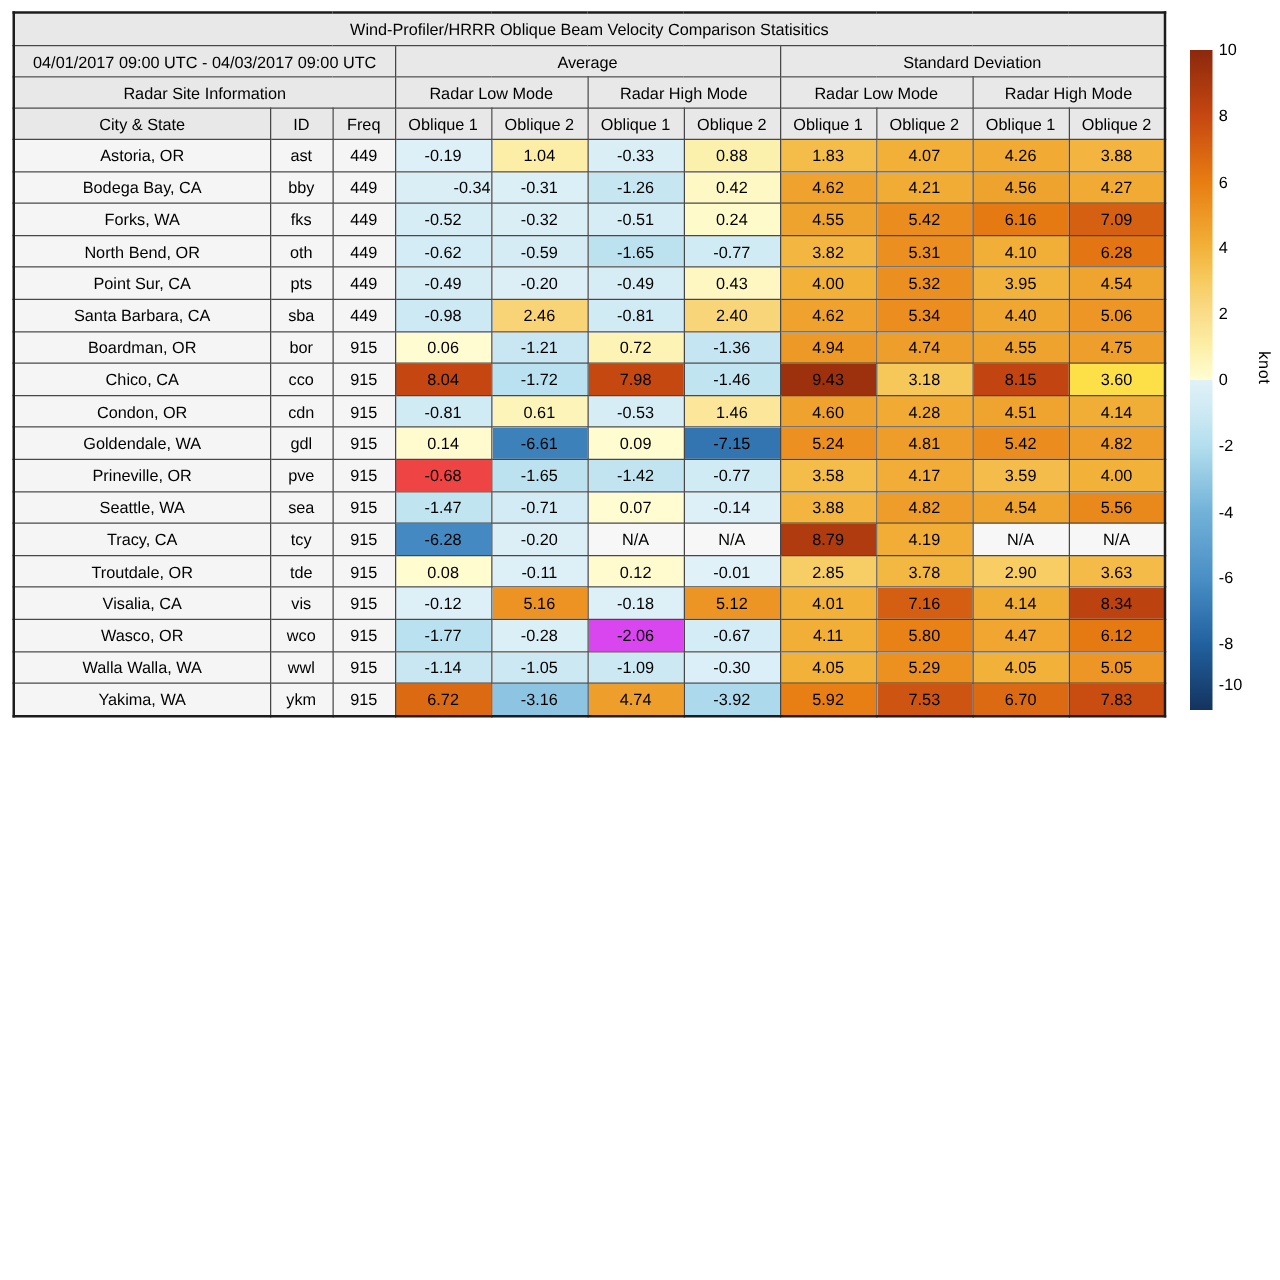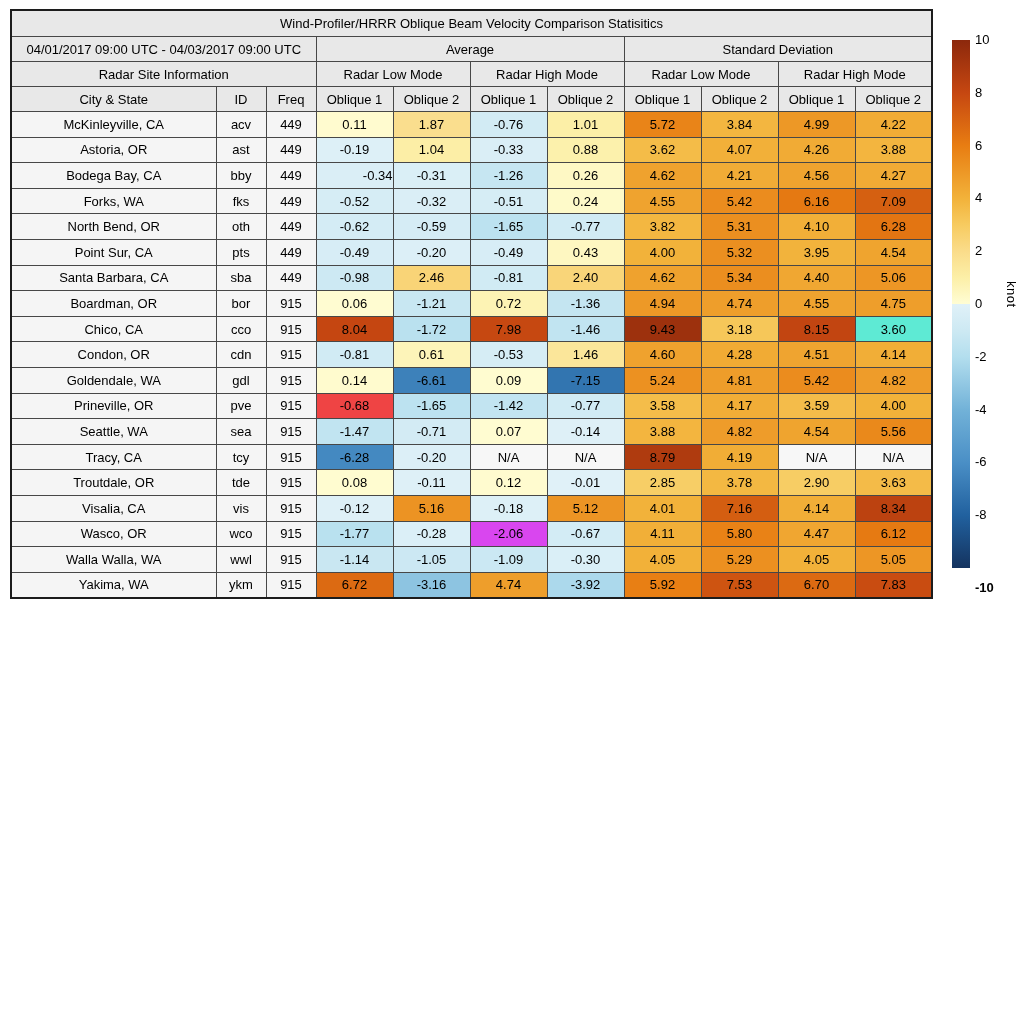--- a/index.html
+++ b/index.html
@@ -60,53 +60,40 @@
           <td class="hdr">Oblique 1</td>
           <td class="hdr">Oblique 2</td>
           <td class="hdr">Oblique 1</td>
           <td class="hdr">Oblique 2</td>
           <td class="hdr">Oblique 1</td>
           <td class="hdr">Oblique 2</td>
         </tr>
     </tbody>
     <tbody id="table-body">
         <tr class="data-row">
-          <td class="lbl">McKinleyville, CA</td>
-          <td class="lbl">acv</td>
-          <td class="lbl">449</td>
-          <td class="val" style="background: rgb(255, 251, 207);">0.11</td>
-          <td class="val" style="background: rgb(250, 222, 142);">1.87</td>
-          <td class="val" style="background: rgb(210, 235, 244);">-0.76</td>
-          <td class="val" style="background: rgb(252, 239, 167);">1.01</td>
-          <td class="val" style="background: rgb(233, 132, 24);">5.72</td>
-          <td class="val" style="background: rgb(243, 182, 64);">3.84</td>
-          <td class="val" style="background: rgb(237, 152, 38);">4.99</td>
-          <td class="val" style="background: rgb(241, 172, 54);">4.22</td>
-        </tr>
-        <tr class="data-row">
           <td class="lbl">Astoria, OR</td>
           <td class="lbl">ast</td>
           <td class="lbl">449</td>
           <td class="val" style="background: rgb(221, 240, 247);">-0.19</td>
           <td class="val" style="background: rgb(252, 238, 166);">1.04</td>
           <td class="val" style="background: rgb(218, 238, 246);">-0.33</td>
           <td class="val" style="background: rgb(252, 241, 172);">0.88</td>
-          <td class="val" style="background: rgb(244, 188, 72);">3.62</td>
+          <td class="val" style="background: rgb(244, 188, 72);">1.83</td>
           <td class="val" style="background: rgb(242, 176, 57);">4.07</td>
           <td class="val" style="background: rgb(241, 171, 53);">4.26</td>
           <td class="val" style="background: rgb(243, 181, 63);">3.88</td>
         </tr>
         <tr class="data-row">
           <td class="lbl">Bodega Bay, CA</td>
           <td class="lbl">bby</td>
           <td class="lbl">449</td>
           <td class="val" style="background: rgb(218, 238, 246); text-align: right;">-0.34</td>
           <td class="val" style="background: rgb(218, 239, 246);">-0.31</td>
           <td class="val" style="background: rgb(198, 230, 242);">-1.26</td>
-          <td class="val" style="background: rgb(254, 248, 196);">0.26</td>
+          <td class="val" style="background: rgb(254, 248, 196);">0.42</td>
           <td class="val" style="background: rgb(239, 162, 46);">4.62</td>
           <td class="val" style="background: rgb(241, 172, 54);">4.21</td>
           <td class="val" style="background: rgb(239, 163, 47);">4.56</td>
           <td class="val" style="background: rgb(241, 171, 53);">4.27</td>
         </tr>
         <tr class="data-row">
           <td class="lbl">Forks, WA</td>
           <td class="lbl">fks</td>
           <td class="lbl">449</td>
           <td class="val" style="background: rgb(214, 237, 245);">-0.52</td>
@@ -174,21 +161,21 @@
           <td class="lbl">Chico, CA</td>
           <td class="lbl">cco</td>
           <td class="lbl">915</td>
           <td class="val" style="background: rgb(197, 70, 17);">8.04</td>
           <td class="val" style="background: rgb(186, 225, 239);">-1.72</td>
           <td class="val" style="background: rgb(198, 72, 17);">7.98</td>
           <td class="val" style="background: rgb(193, 228, 241);">-1.46</td>
           <td class="val" style="background: rgb(157, 49, 13);">9.43</td>
           <td class="val" style="background: rgb(246, 199, 89);">3.18</td>
           <td class="val" style="background: rgb(194, 69, 17);">8.15</td>
-          <td class="val" style="background: #5eead4; margin-left: 17px;">3.60</td>
+          <td class="val" style="background: #fde047; margin-left: 17px;">3.60</td>
         </tr>
         <tr class="data-row">
           <td class="lbl">Condon, OR</td>
           <td class="lbl">cdn</td>
           <td class="lbl">915</td>
           <td class="val" style="background: rgb(209, 235, 244);">-0.81</td>
           <td class="val" style="background: rgb(253, 244, 185);">0.61</td>
           <td class="val" style="background: rgb(214, 237, 245);">-0.53</td>
           <td class="val" style="background: rgb(251, 230, 154);">1.46</td>
           <td class="val" style="background: rgb(239, 162, 46);">4.60</td>
@@ -321,16 +308,16 @@
       <div class="cb-tick" style="top: 32px;">10</div>
       <div class="cb-tick" style="top: 84.8px;">8</div>
       <div class="cb-tick" style="top: 137.6px;">6</div>
       <div class="cb-tick" style="top: 190.4px;">4</div>
       <div class="cb-tick" style="top: 243.2px;">2</div>
       <div class="cb-tick" style="top: 296px;">0</div>
       <div class="cb-tick" style="top: 348.8px;">-2</div>
       <div class="cb-tick" style="top: 401.6px;">-4</div>
       <div class="cb-tick" style="top: 454.4px;">-6</div>
       <div class="cb-tick" style="top: 507.2px;">-8</div>
-      <div class="cb-tick" style="top: 580px; font-weight: bold;">-10</div>
+      <div class="cb-tick" style="top: 540px;">-10</div>
     </div>
   <div id="cb-unit">knot</div>
 </div>
 
 </body></html>

